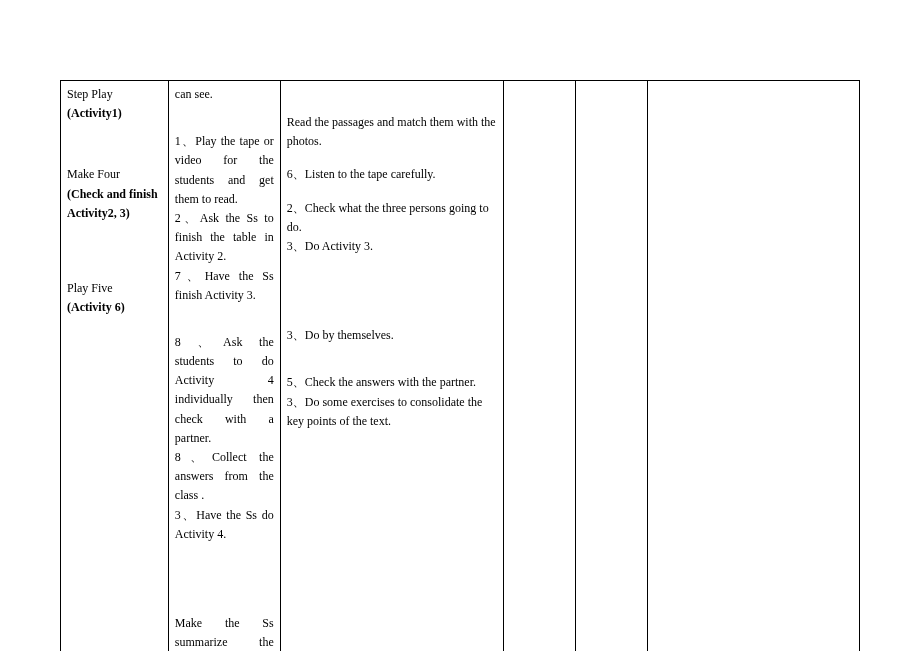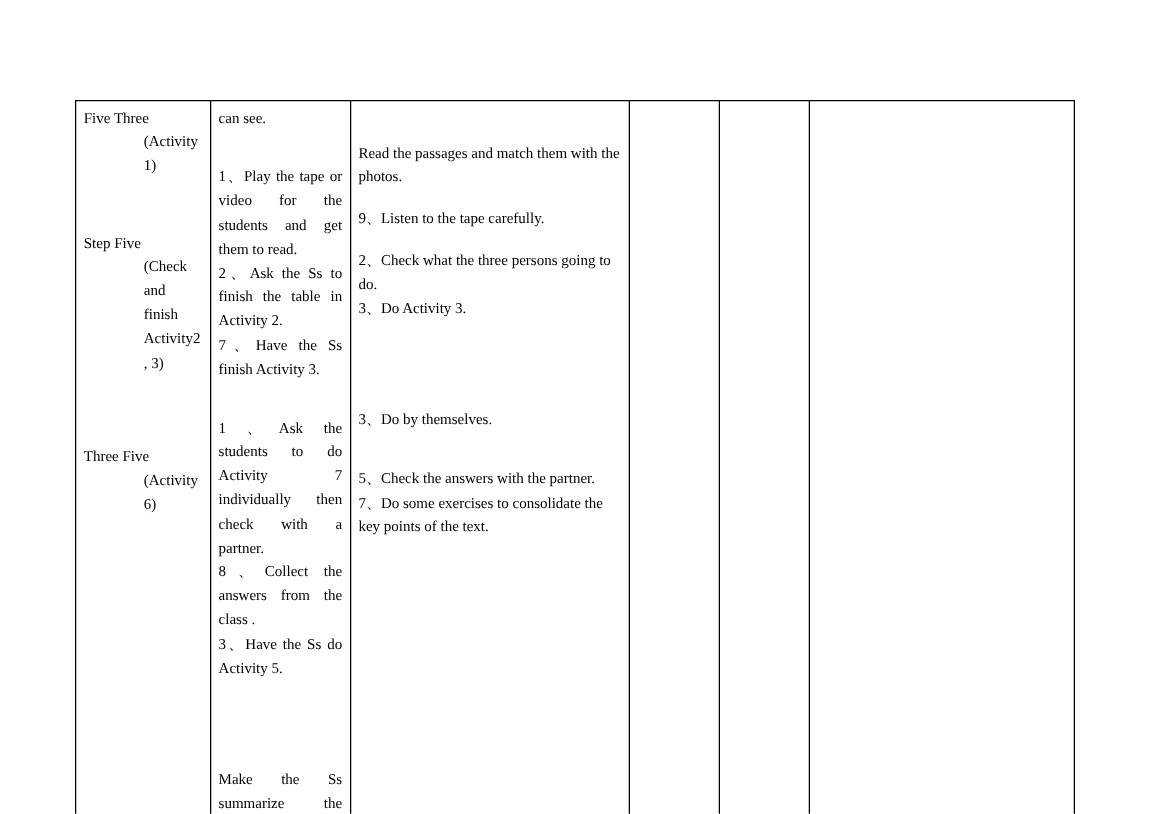--- a/index.html
+++ b/index.html
@@ -28,93 +28,92 @@
       word-wrap: break-word;
       overflow: hidden;
     }
     .col1 { width: 13.5%; }
     .col2 { width: 14%; }
     .col3 { width: 28%; }
     .col4 { width: 9%; }
     .col5 { width: 9%; }
     .col6 { width: 26.5%; }
     .bold {
-      font-weight: normal;
-      margin-left: 48px;
+      font-weight: bold;
     }
     .step-label {
       display: block;
     }
     .spacer {
       height: 14px;
     }
     .justify {
       text-align: justify;
       text-align-last: left;
     }
   </style>
 </head>
 <body>
 
 <table>
   <tbody>
       <tr>
     <td class="col1">
-      <span class="step-label">Five Three</span>
+      <span class="step-label">Step Play</span>
       <span class="step-label bold">(Activity1)</span>
       <div class="spacer"></div>
       <div class="spacer"></div>
       <div class="spacer"></div>
-      <span class="step-label">Step Five</span>
+      <span class="step-label">Make Four</span>
       <span class="step-label bold">(Check and finish</span>
       <span class="step-label bold">Activity2, 3)</span>
       <div class="spacer"></div>
       <div class="spacer"></div>
       <div class="spacer"></div>
       <div class="spacer"></div>
-      <span class="step-label">Three Five</span>
+      <span class="step-label">Play Five</span>
       <span class="step-label bold">(Activity 6)</span>
     </td>
     <td class="col2 justify">
       <span class="step-label">can see.</span>
       <div class="spacer"></div>
       <div class="spacer"></div>
       <span class="step-label">1、Play the tape or video for the students and get them to read.</span>
       <span class="step-label">2、Ask the Ss to finish  the table in Activity 2.</span>
       <span class="step-label">7、Have the Ss finish Activity 3.</span>
       <div class="spacer"></div>
       <div class="spacer"></div>
-      <span class="step-label">1 、Ask the students to do Activity 7 individually then check with a partner.</span>
+      <span class="step-label">8 、Ask the students to do Activity 4 individually then check with a partner.</span>
       <span class="step-label">8、Collect the answers from the class .</span>
-      <span class="step-label">3、Have the Ss do Activity 5.</span>
+      <span class="step-label">3、Have the Ss do Activity 4.</span>
       <div class="spacer"></div>
       <div class="spacer"></div>
       <div class="spacer"></div>
       <div class="spacer"></div>
       <div class="spacer"></div>
       <span class="step-label">Make the Ss summarize the language points.</span>
     </td>
     <td class="col3">
       <div class="spacer"></div>
       <div class="spacer"></div>
       <span class="step-label">Read the passages and match them with the photos.</span>
       <div class="spacer"></div>
-      <span class="step-label">9、Listen to the tape carefully.</span>
+      <span class="step-label">6、Listen to the tape carefully.</span>
       <div class="spacer"></div>
       <span class="step-label">2、Check what the three persons going to do.</span>
       <span class="step-label">3、Do Activity 3.</span>
       <div class="spacer"></div>
       <div class="spacer"></div>
       <div class="spacer"></div>
       <div class="spacer"></div>
       <div class="spacer"></div>
       <span class="step-label">3、Do by themselves.</span>
       <div class="spacer"></div>
       <div class="spacer"></div>
       <span class="step-label">5、Check the answers with the partner.</span>
-      <span class="step-label">7、Do some exercises to consolidate the key points of the text.</span>
+      <span class="step-label">3、Do some exercises to consolidate the key points of the text.</span>
     </td>
     <td class="col4"></td>
     <td class="col5"></td>
     <td class="col6"></td>
   </tr>
 </tbody>
   </table>
 
 </body></html>

